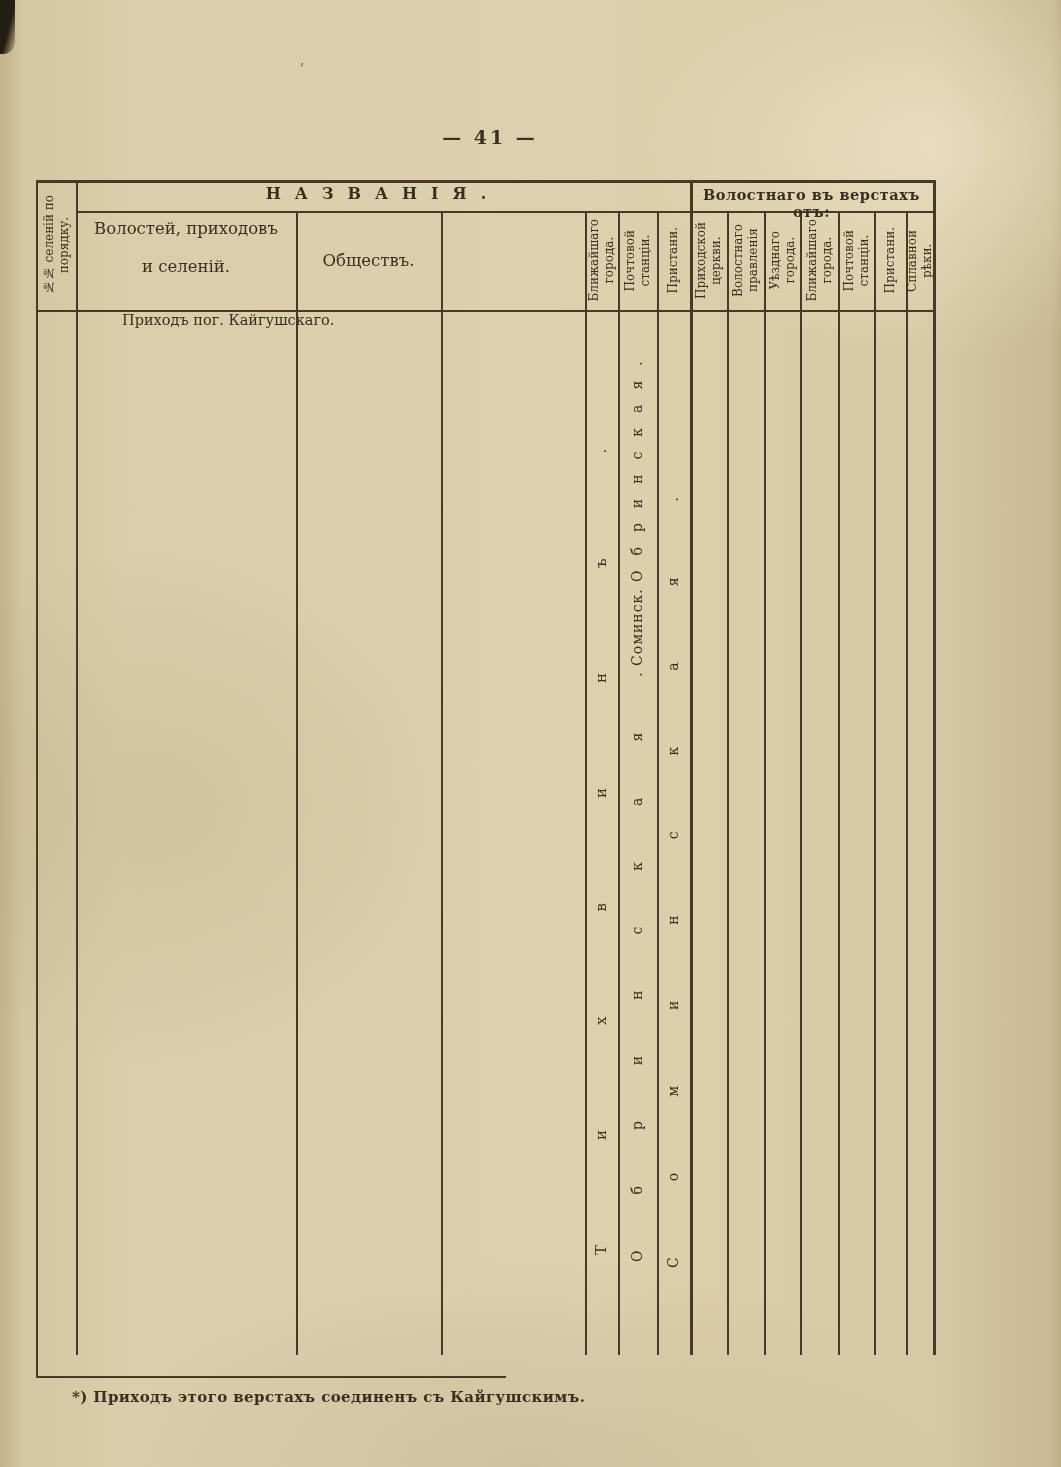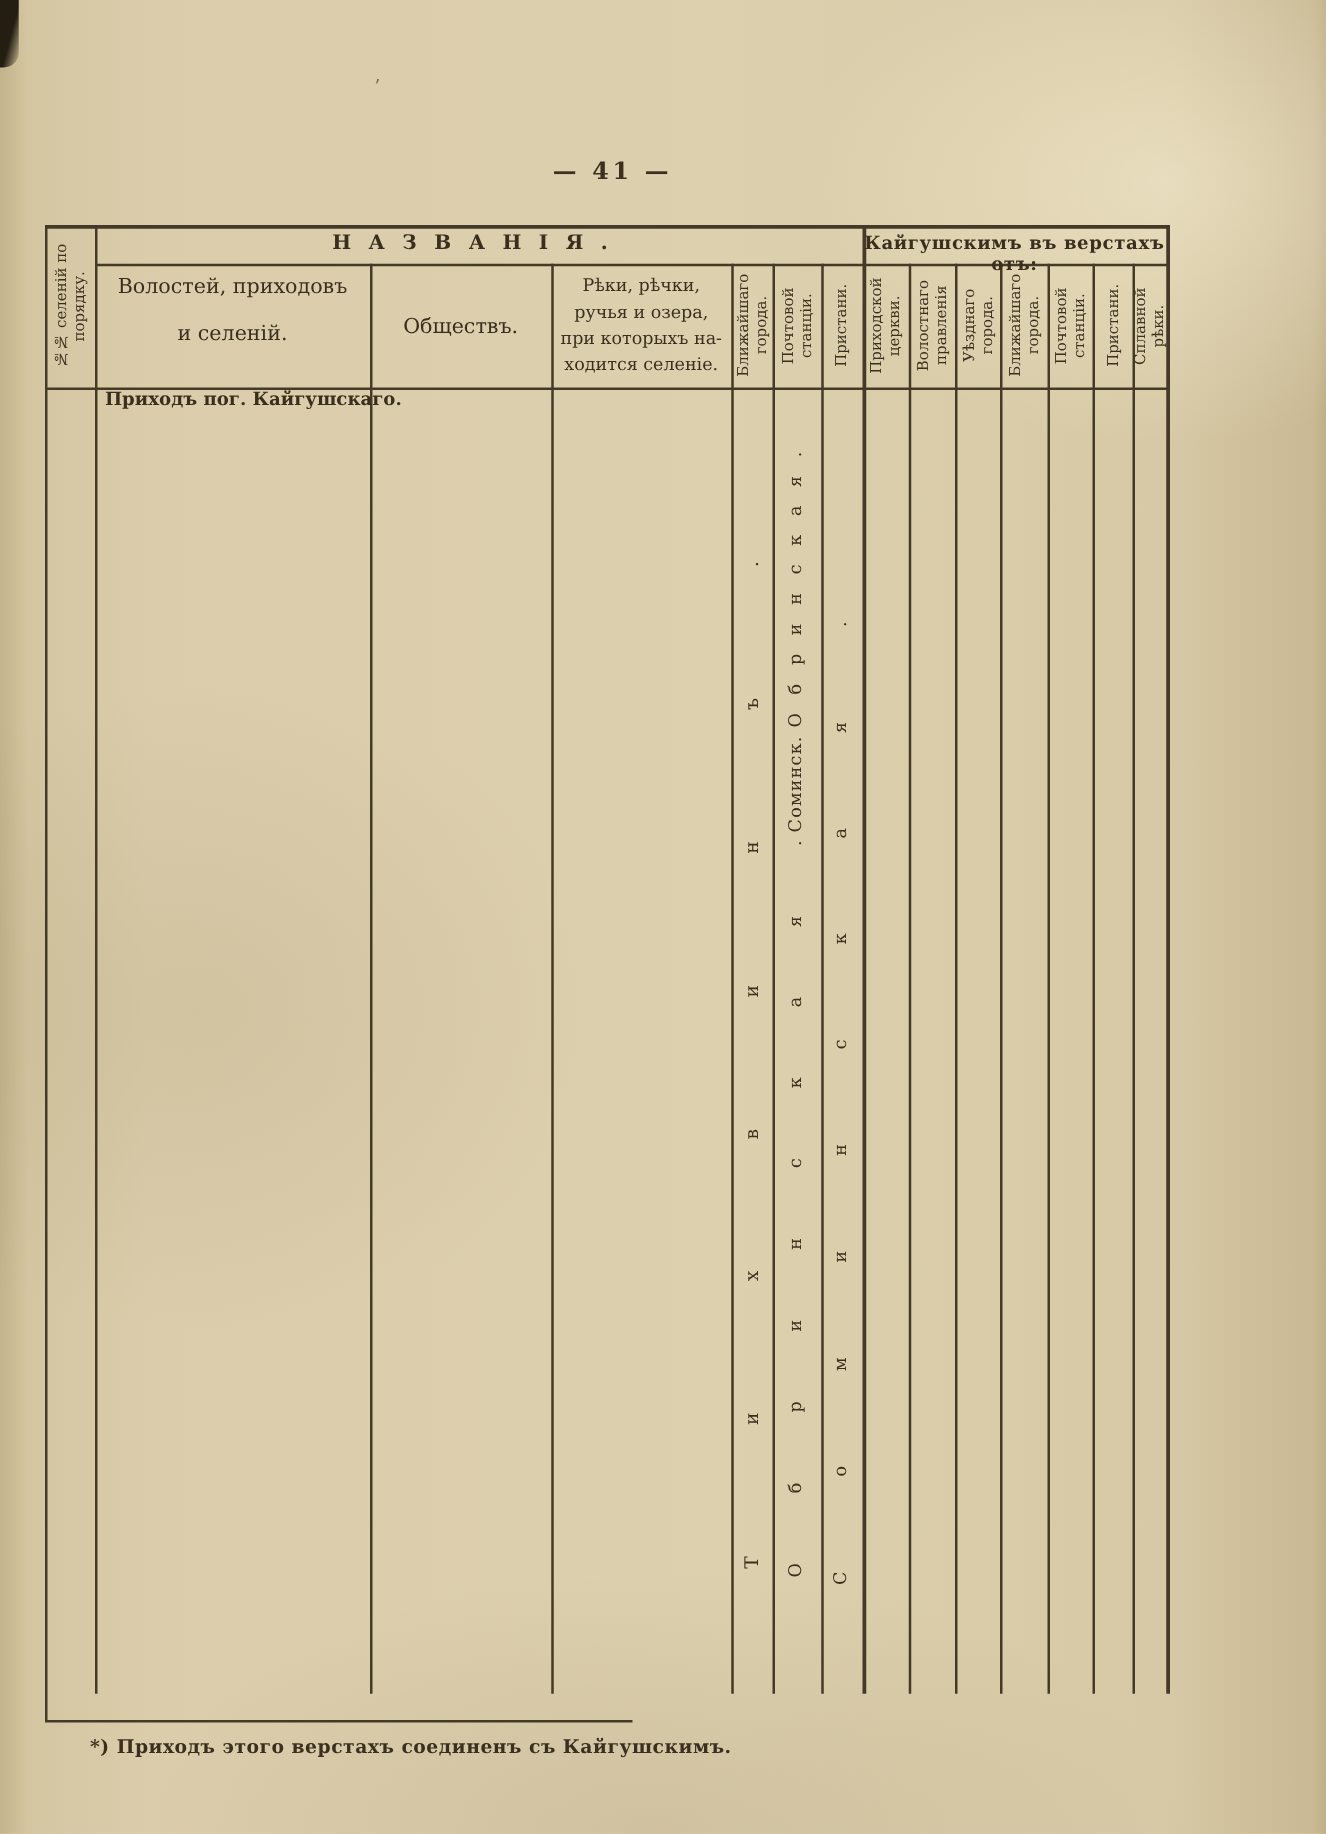--- a/index.html
+++ b/index.html
@@ -28,21 +28,21 @@
   .vhead{position:absolute;display:flex;align-items:center;justify-content:center;}
   .vtxt{writing-mode:vertical-rl;transform:rotate(180deg);white-space:pre-line;
     text-align:center;font-size:12px;line-height:14.5px;color:#3a2f1f;}
   .hh{position:absolute;display:flex;align-items:center;justify-content:center;
     text-align:center;color:#3a2f1f;}
   .hh-volost{left:40px;top:31px;width:220px;height:73px;font-size:16.5px;line-height:38px;white-space:pre-line;}
   .hh-soc{left:260px;top:31px;width:145px;height:99px;font-size:16.5px;}
   .hh-riv{left:405px;top:31px;width:144px;height:99px;font-size:14px;line-height:21px;white-space:pre-line;}
   .body{position:absolute;left:0;top:130px;width:897px;}
   .row{display:flex;align-items:flex-end;padding-bottom:6px;box-sizing:border-box;}
-  .subrow .subhead{padding-left:48px;font-weight:bold;font-size:14.5px;color:#3a2e1d;}
+  .subrow .subhead{padding-left:62px;font-weight:normal;font-size:14.5px;color:#3a2e1d;margin-left:24px;}
   .vword{position:absolute;writing-mode:vertical-rl;transform:rotate(180deg);color:#3b301f;}
   #v-city{left:549px;top:155px;height:920px;width:33px;line-height:33px;font-size:15px;letter-spacing:105px;}
   #v-post1{left:582px;top:162px;height:240px;width:39px;line-height:39px;font-size:14px;letter-spacing:15px;}
   #v-post2{left:582px;top:412px;height:74px;width:39px;line-height:39px;font-size:14px;letter-spacing:1px;}
   #v-post3{left:582px;top:490px;height:592px;width:39px;line-height:39px;font-size:14px;letter-spacing:56px;}
   #v-pier{left:621px;top:208px;height:880px;width:33px;line-height:33px;font-size:14px;letter-spacing:76px;}
   .footrule{position:absolute;left:36px;top:1376px;width:470px;height:2px;background:#453a27;}
   .footnote{position:absolute;left:72px;top:1388px;font-size:15px;font-weight:bold;color:#3b301f;letter-spacing:.4px;}
 </style>
 </head>
@@ -68,32 +68,28 @@
     <div class="vline" style="left:654px;top:0;width:2.5px;height:1175px;"></div>
     <div class="vline" style="left:691px;top:31px;width:1.6px;height:1144px;"></div>
     <div class="vline" style="left:728px;top:31px;width:1.6px;height:1144px;"></div>
     <div class="vline" style="left:764px;top:31px;width:1.6px;height:1144px;"></div>
     <div class="vline" style="left:802px;top:31px;width:1.6px;height:1144px;"></div>
     <div class="vline" style="left:838px;top:31px;width:1.6px;height:1144px;"></div>
     <div class="vline" style="left:870px;top:31px;width:1.6px;height:1144px;"></div>
     <div class="vline" style="left:897px;top:0;width:2.5px;height:1175px;"></div>
 
     <div class="titleL">НАЗВАНІЯ.</div>
-    <div class="titleR">Кайгушскимъ въ верстахъ отъ:</div>
+    <div class="titleR">Волостнаго въ верстахъ отъ:</div>
     <div class="vhead" style="left:0;top:0;width:40px;height:130px;">
       <div class="vtxt">№№ селеній по
 порядку.</div>
     </div>
     <div class="hh hh-volost">Волостей, приходовъ
 и селеній.</div>
     <div class="hh hh-soc">Обществъ.</div>
-    <div class="hh hh-riv">Рѣки, рѣчки,
-ручья и озера,
-при которыхъ на-
-ходится селеніе.</div>
     <div class="vhead" style="left:549px;top:31px;width:33px;height:99px;">
       <div class="vtxt">Ближайшаго
 города.</div>
       </div>
     <div class="vhead" style="left:582px;top:31px;width:39px;height:99px;">
       <div class="vtxt">Почтовой
 станціи.</div>
       </div>
     <div class="vhead" style="left:621px;top:31px;width:33px;height:99px;">
       <div class="vtxt">Пристани.</div>

